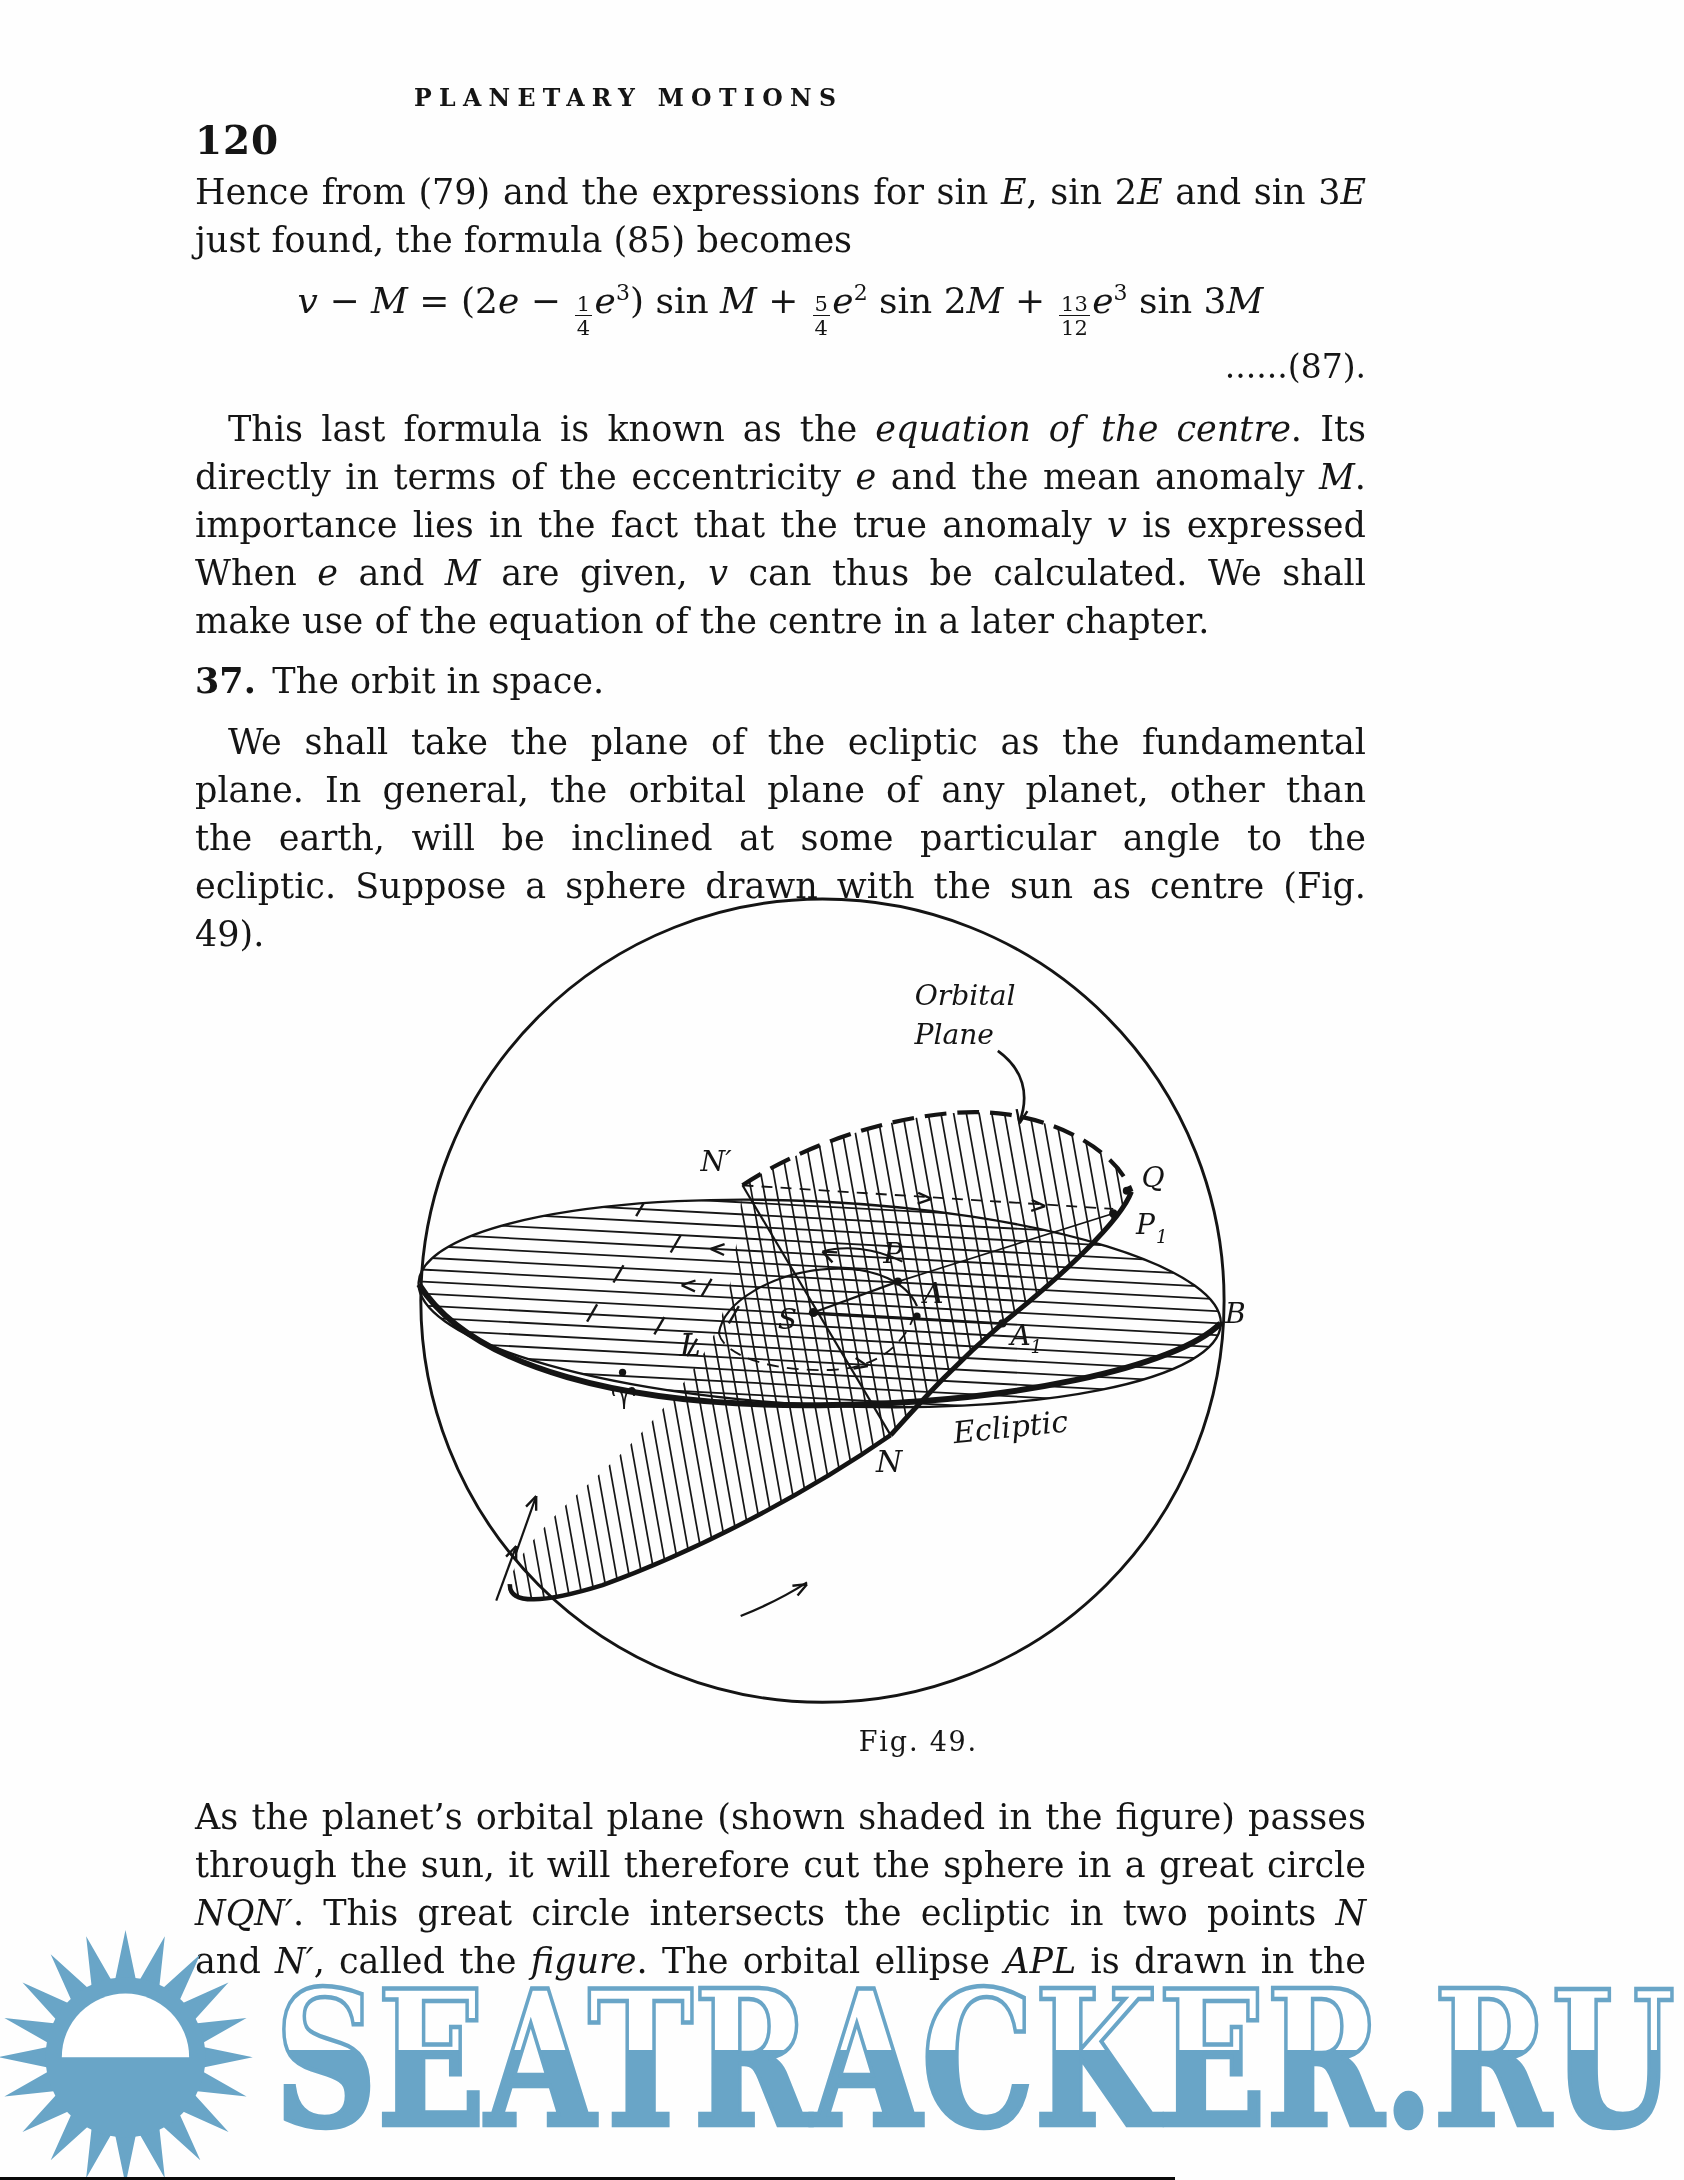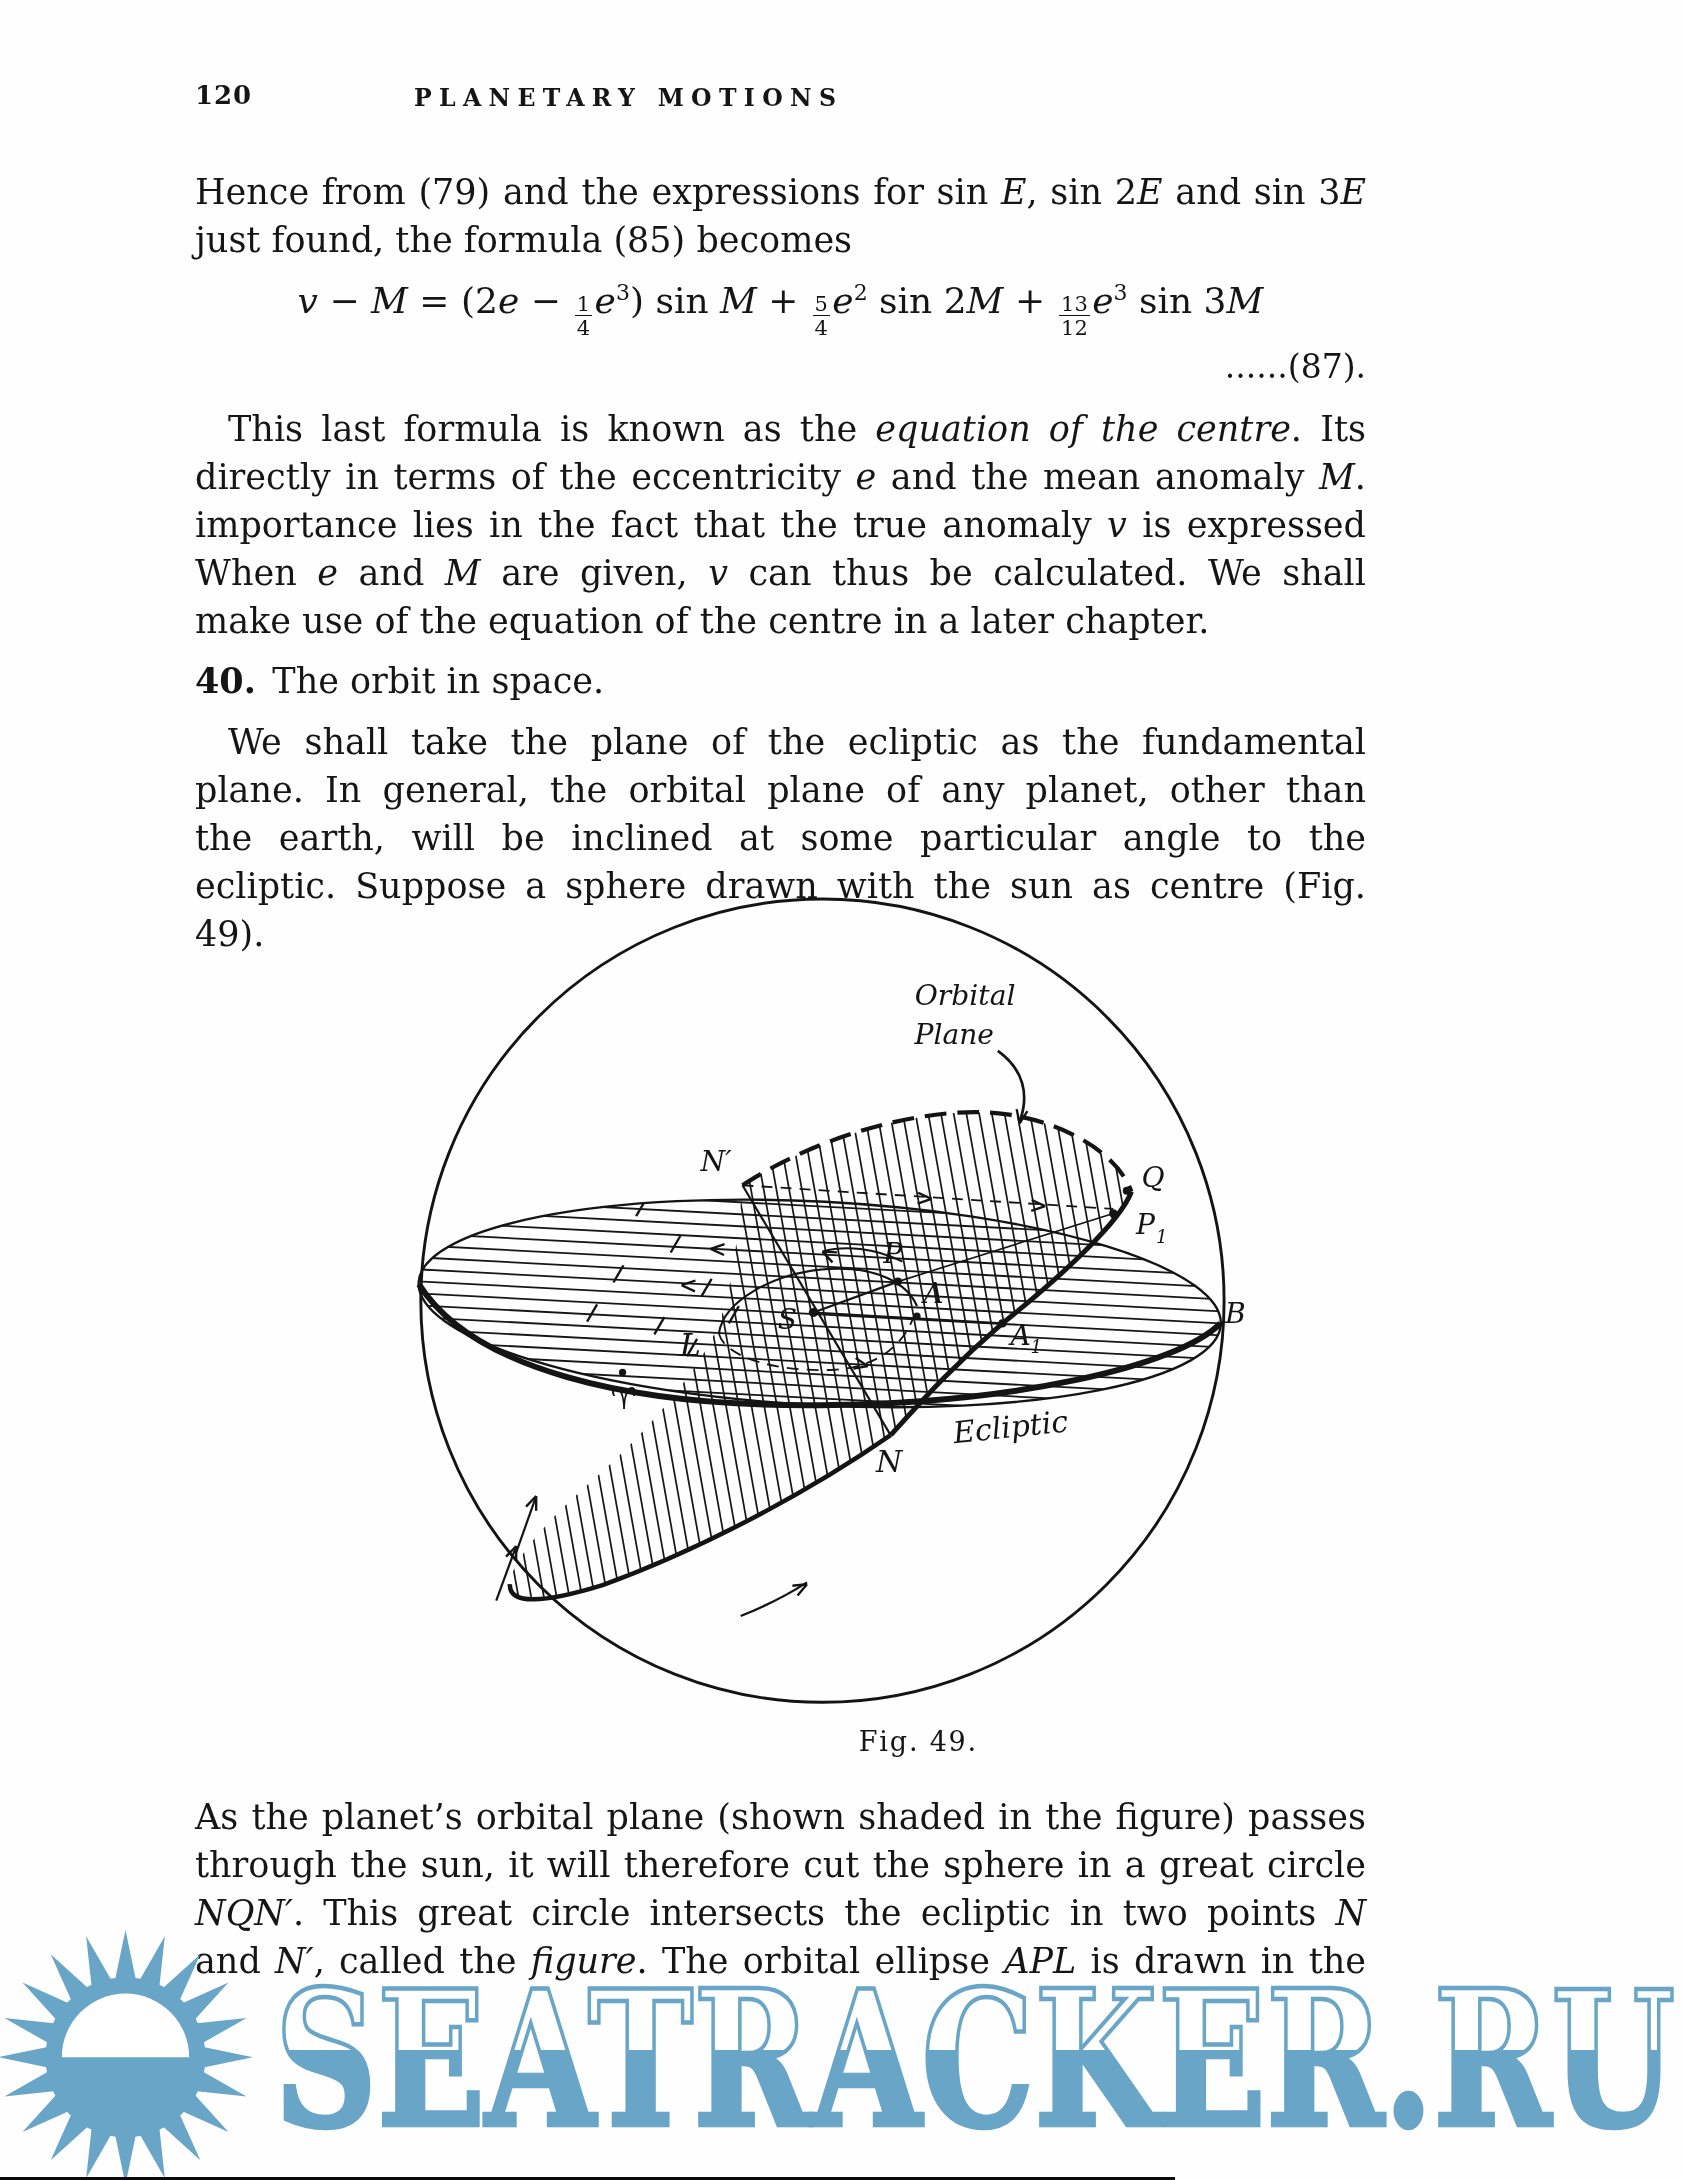--- a/index.html
+++ b/index.html
@@ -1,19 +1,19 @@
 <!DOCTYPE html>
 <html style="font-size:14.5px"><head>
 <meta charset="utf-8">
 <style>
   html,body{margin:0;padding:0;background:#ffffff;}
   .page{position:relative;width:1685px;height:2180px;background:#fefefe;overflow:hidden;
         font-family:"DejaVu Serif", serif;color:#151515;}
   .abs{position:absolute;}
-  .pagenum{font-size:26px;font-weight:bold;letter-spacing:0.9px;}
+  .pagenum{font-size:39px;font-weight:bold;letter-spacing:0.9px;margin-top:37px;}
   .runtitle{font-size:23.6px;font-weight:bold;letter-spacing:7.3px;}
   .col{left:195px;width:1171px;}
   .bodytext{font-size:35px;line-height:48px;}
   .line{height:48px;white-space:nowrap;}
   .jline{white-space:normal;text-align:justify;text-align-last:justify;}
   .indent{text-indent:33px;}
   .eq{font-size:36px;text-align:center;font-style:normal;}
   .eq i, .bodytext i {font-style:italic;}
   .eqnum{font-size:33px;text-align:right;}
   .fr{display:inline-flex;flex-direction:column;align-items:center;font-size:21px;line-height:1.05;
@@ -56,21 +56,21 @@
 
   <div class="abs col bodytext" style="top:405px;">
     <div class="line jline indent"><span>This last formula is known as the </span><i>equation of the centre</i><span>. Its</span></div>
     <div class="line jline"><span>directly in terms of the eccentricity </span><i>e</i><span> and the mean anomaly </span><i>M</i><span>.</span></div>
     <div class="line jline"><span>importance lies in the fact that the true anomaly </span><i>v</i><span> is expressed</span></div>
     <div class="line jline"><span>When </span><i>e</i><span> and </span><i>M</i><span> are given, </span><i>v</i><span> can thus be calculated. We shall</span></div>
     <div class="line"><span>make use of the equation of the centre in a later chapter.</span></div>
   </div>
 
   <div class="abs col sechead" style="top:660px;">
-    <span class="secnum">40.</span><span class="it">The orbit in space.</span>
+    <span class="secnum">37.</span><span class="it">The orbit in space.</span>
   </div>
 
   <div class="abs col bodytext" style="top:718px;">
     <div class="line jline indent"><span>We shall take the plane of the ecliptic as the fundamental</span></div>
     <div class="line jline"><span>plane. In general, the orbital plane of any planet, other than</span></div>
     <div class="line jline"><span>the earth, will be inclined at some particular angle to the</span></div>
     <div class="line jline"><span>ecliptic. Suppose a sphere drawn with the sun as centre (Fig. 49).</span></div>
   </div>
 
   <svg id="fig" class="abs" style="left:409px;top:896px;" width="836" height="823" viewBox="0 0 920 905">

